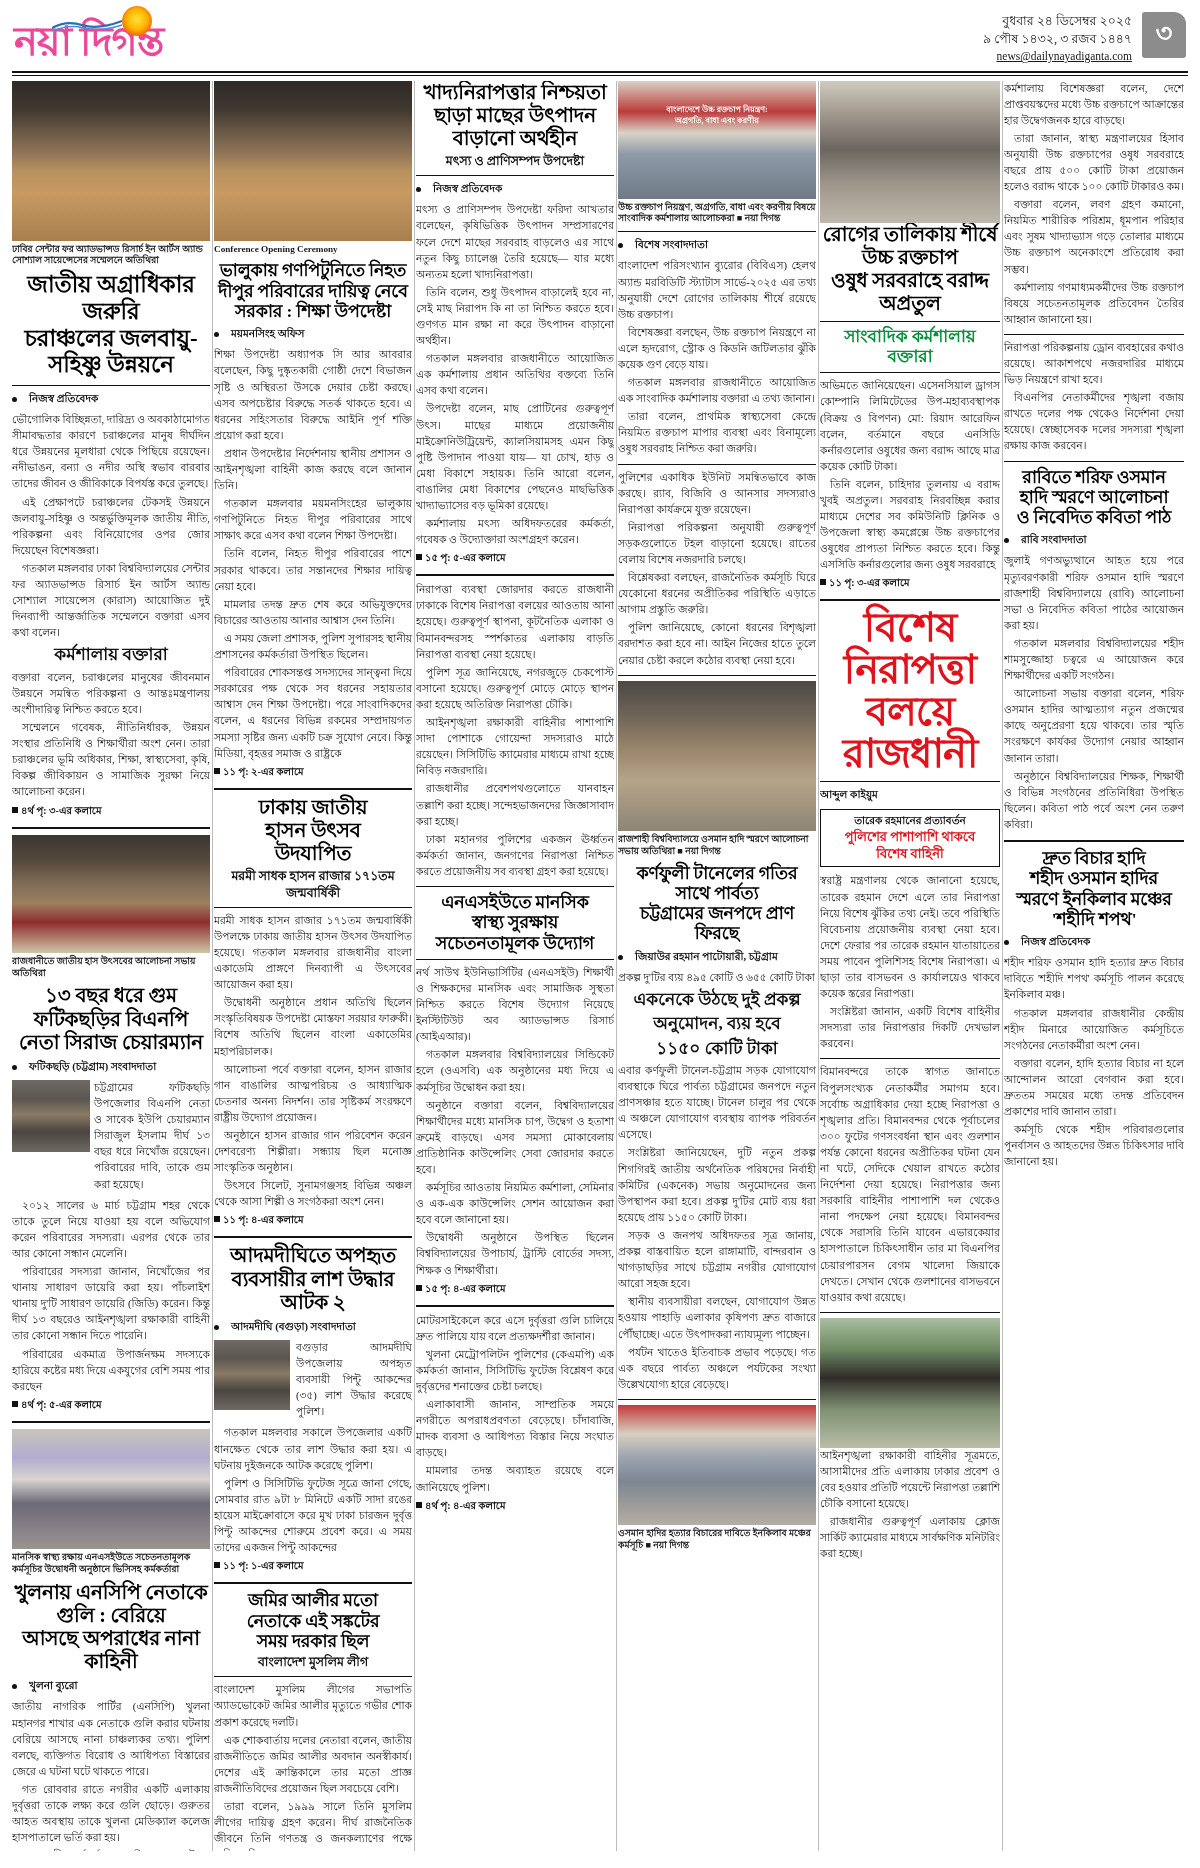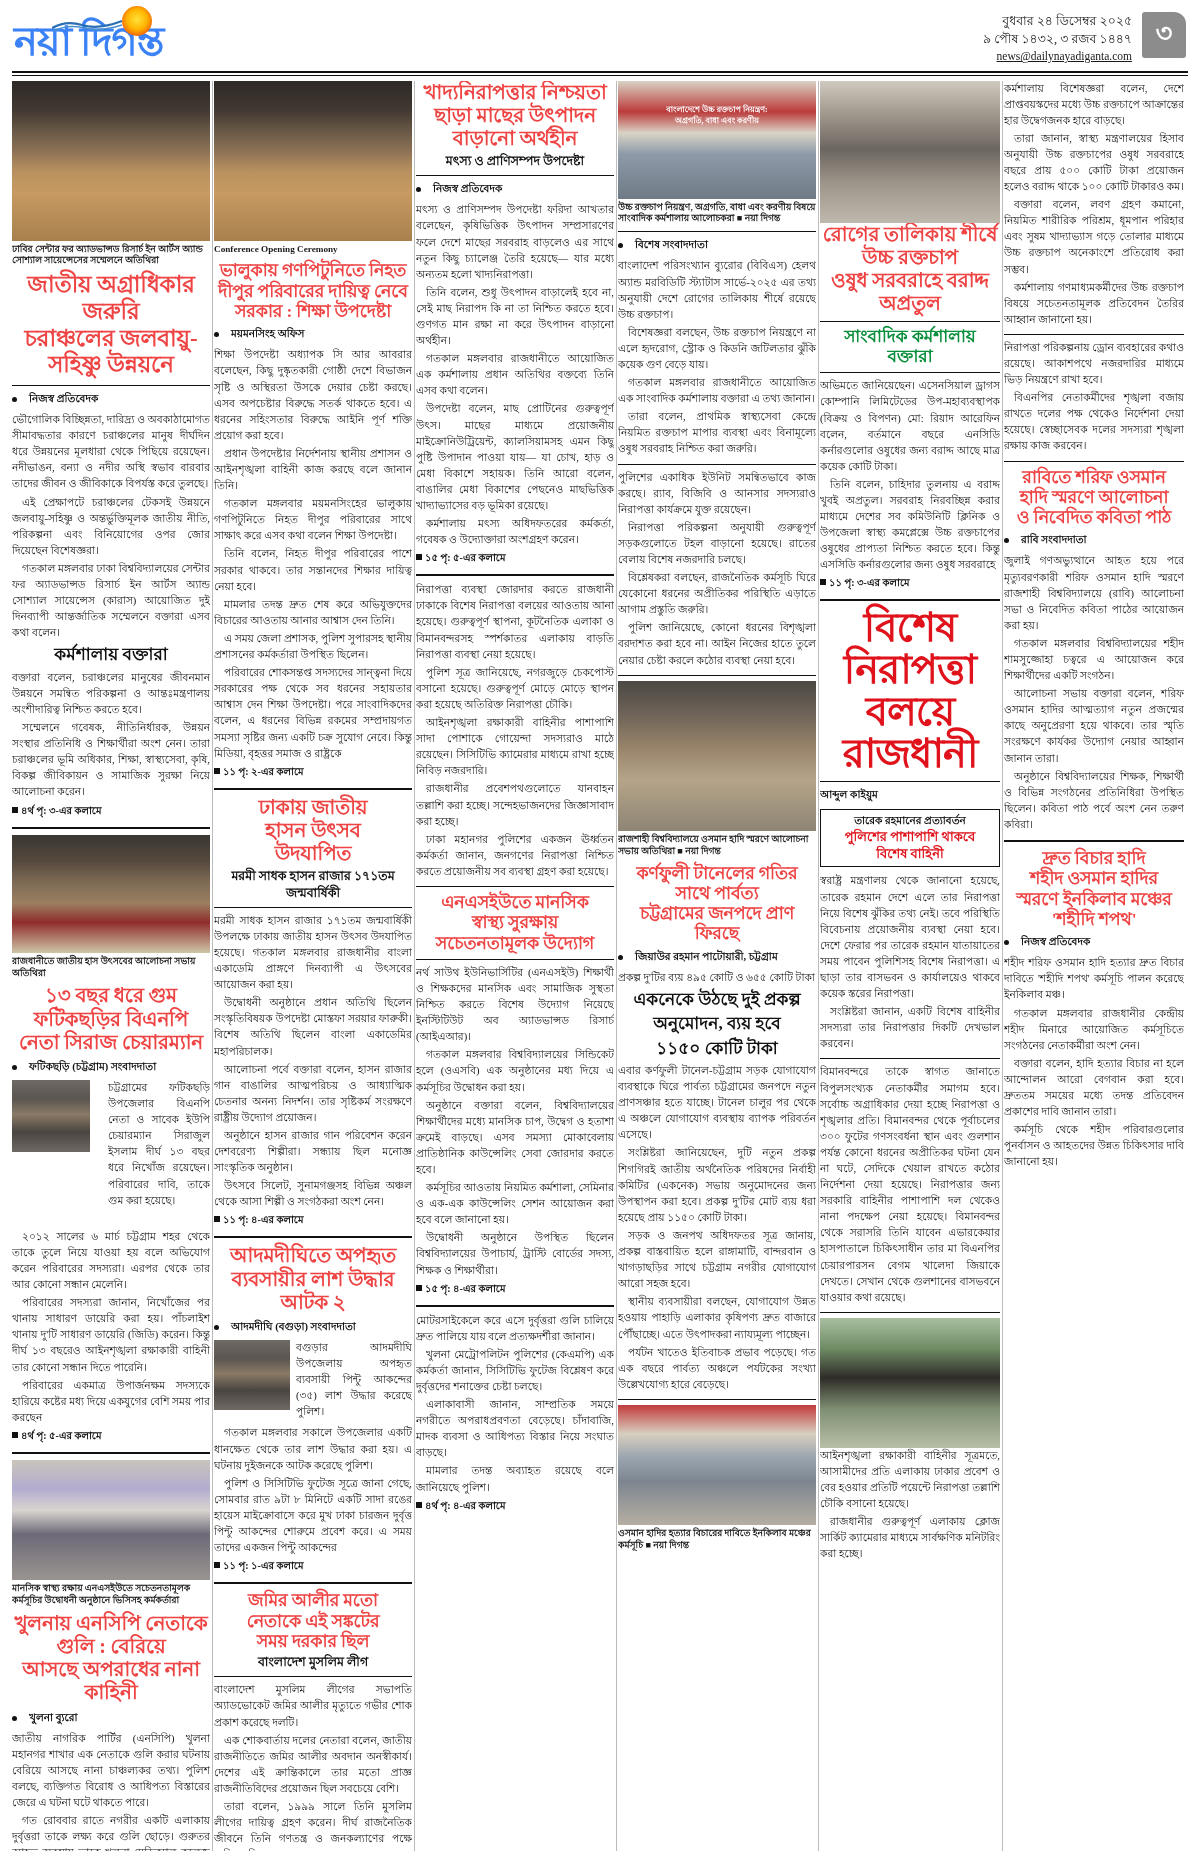--- a/index.html
+++ b/index.html
@@ -13,40 +13,40 @@
   }
   .page { width: 1200px; height: 1868px; position: relative; padding: 6px 10px 0 10px; }
 
   
   .masthead { display: flex; align-items: flex-start; justify-content: space-between; height: 62px; padding: 2px 4px 0 4px; }
   .logo-wrap { display: flex; align-items: flex-start; gap: 2px; position: relative; }
   .logo-sun { position: absolute; left: 108px; top: -2px; width: 30px; height: 30px; border-radius: 50%;
               background: radial-gradient(circle at 50% 45%, #ffe23a 0%, #ffb400 45%, #f25c05 78%, #d93c02 100%); }
   .logo-wave { position: absolute; left: 38px; top: 8px; width: 72px; height: 16px; }
   .logo-text { font-family: "Liberation Serif", serif; font-weight: bold; font-size: 40px; letter-spacing: -1px;
-               color: #3b82f6; line-height: 1; margin-top: 14px; white-space: nowrap; }
+               color: #ec4899; line-height: 1; margin-top: 14px; white-space: nowrap; }
   .masthead-mid { flex: 1; }
   .masthead-right { display: flex; align-items: flex-start; gap: 10px; padding-top: 4px; }
   .dateblock { text-align: right; font-size: 12.5px; line-height: 1.45; color: #1a1a1a; }
   .dateblock .email { font-size: 11.5px; text-decoration: underline; }
   .issue-badge { width: 44px; height: 46px; background: #8c8c8c; color: #fff; display: flex;
                  align-items: center; justify-content: center; font-size: 26px; font-weight: bold;
                  border-radius: 3px 12px 3px 3px; }
 
   .rule-thick { border-top: 2.5px solid #111; margin: 3px 2px 0 2px; }
   .rule-thin { border-top: 1px solid #111; margin: 1.5px 2px 5px 2px; }
 
   
   .grid { display: grid; grid-template-columns: 198px 4px 198px 4px 198px 4px 198px 4px 180px 4px 180px;
           height: 1770px; padding: 0 2px; }
   .vrule { background: #bbb; width: 1px; margin: 0 auto; }
   .col { overflow: hidden; }
 
   
-  .hl { font-weight: bold; text-align: center; line-height: 1.16; color: #ef4444; letter-spacing: -0.2px; }
+  .hl { font-weight: bold; text-align: center; line-height: 1.16; color: #000000; letter-spacing: -0.2px; }
   .hl-xl { font-size: 23px; }
   .hl-lg { font-size: 20px; }
   .hl-md { font-size: 17.5px; }
   .subhl { font-size: 12.5px; font-weight: bold; text-align: center; margin-top: 3px; line-height: 1.3; }
   .byline { font-size: 10.5px; font-weight: bold; margin: 5px 0 4px 0; display: flex; align-items: center; gap: 12px; }
   .byline .dot { width: 5px; height: 5px; background: #111; border-radius: 50%; display: inline-block; flex: none; }
   .body { font-size: 10.6px; line-height: 1.52; text-align: justify; color: #141414; hyphens: auto; }
   .body p { margin-bottom: 2px; text-indent: 10px; }
   .body p.first { text-indent: 0; }
   .jump { font-size: 10px; font-weight: bold; white-space: nowrap; }
@@ -141,21 +141,21 @@
       <div class="hr-d"></div>
       <div class="photo ph-panel" style="height:118px"></div>
       <div class="cap">রাজধানীতে জাতীয় হাস উৎসবের আলোচনা সভায় অতিথিরা</div>
       <div class="hl hl-lg">১৩ বছর ধরে গুম</div>
       <div class="hl hl-lg">ফটিকছড়ির বিএনপি</div>
       <div class="hl hl-lg">নেতা সিরাজ চেয়ারম্যান</div>
       <div class="byline">
         <span class="dot"></span>
         <span>ফটিকছড়ি (চট্টগ্রাম) সংবাদদাতা</span>
       </div>
-      <div style="display:flex;gap:18px;margin-bottom:18px">
+      <div style="display:flex;gap:4px;margin-bottom:3px">
         <div class="photo ph-portrait" style="width:78px;height:72px;flex:none"></div>
         <div class="body" style="flex:1">
           <p class="first">চট্টগ্রামের ফটিকছড়ি উপজেলার বিএনপি নেতা ও সাবেক ইউপি চেয়ারম্যান সিরাজুল ইসলাম দীর্ঘ ১৩ বছর ধরে নিখোঁজ রয়েছেন। পরিবারের দাবি, তাকে গুম করা হয়েছে।</p>
         </div>
       </div>
       <div class="body">
         <p>২০১২ সালের ৬ মার্চ চট্টগ্রাম শহর থেকে তাকে তুলে নিয়ে যাওয়া হয় বলে অভিযোগ করেন পরিবারের সদস্যরা। এরপর থেকে তার আর কোনো সন্ধান মেলেনি।</p>
         <p>পরিবারের সদস্যরা জানান, নিখোঁজের পর থানায় সাধারণ ডায়েরি করা হয়। পাঁচলাইশ থানায় দু'টি সাধারণ ডায়েরি (জিডি) করেন। কিন্তু দীর্ঘ ১৩ বছরেও আইনশৃঙ্খলা রক্ষাকারী বাহিনী তার কোনো সন্ধান দিতে পারেনি।</p>
         <p>পরিবারের একমাত্র উপার্জনক্ষম সদস্যকে হারিয়ে কষ্টের মধ্য দিয়ে একযুগের বেশি সময় পার করছেন</p>
       </div>

